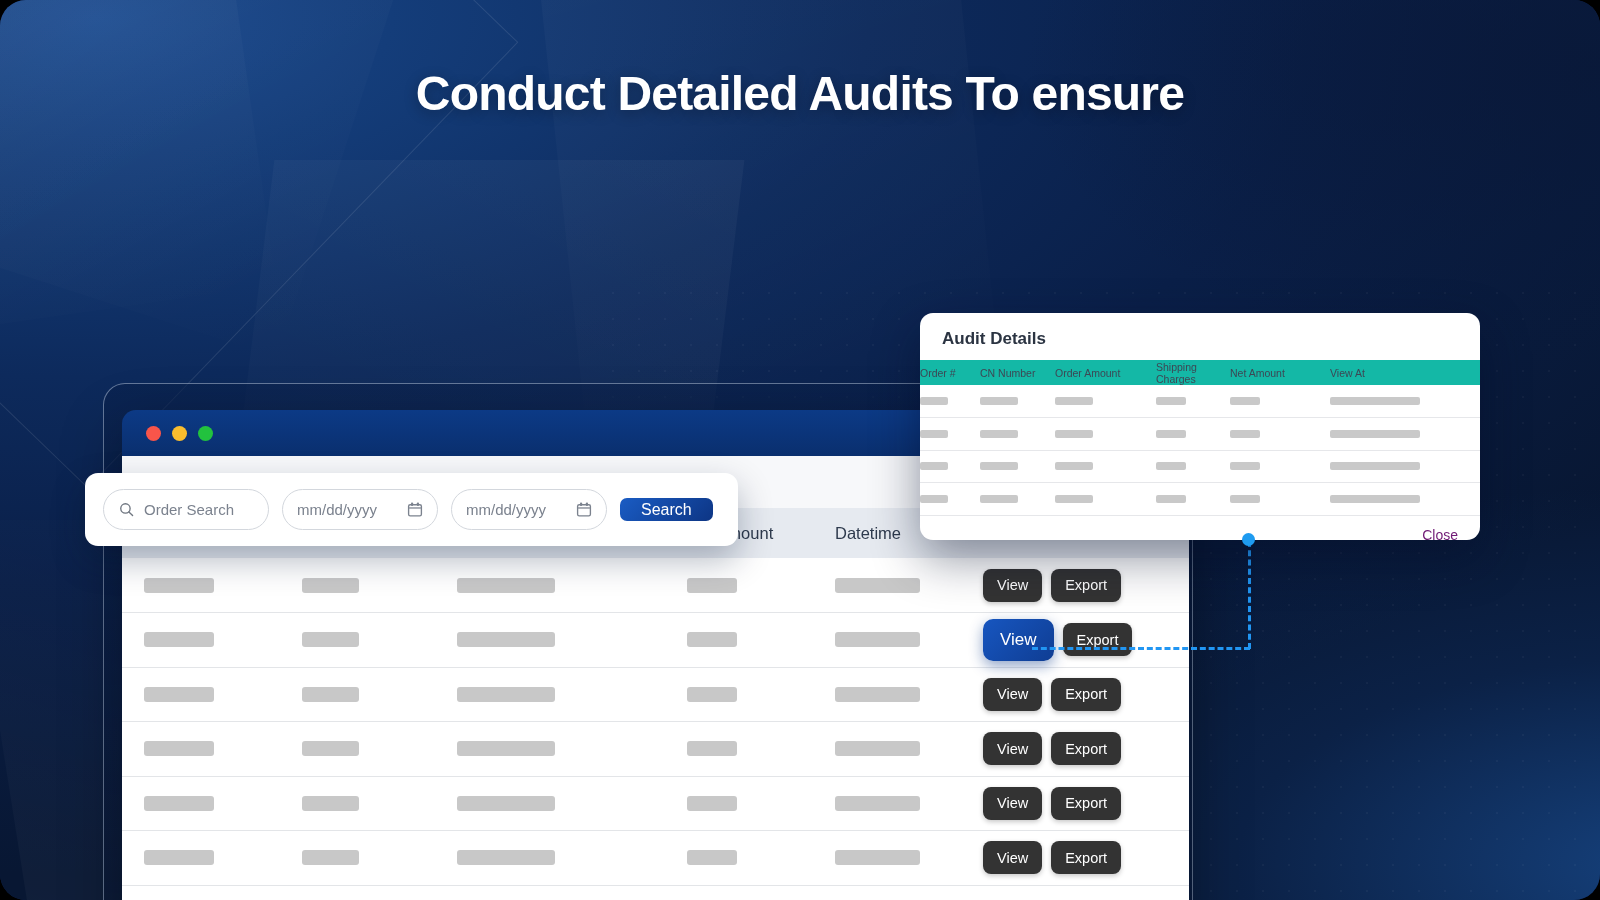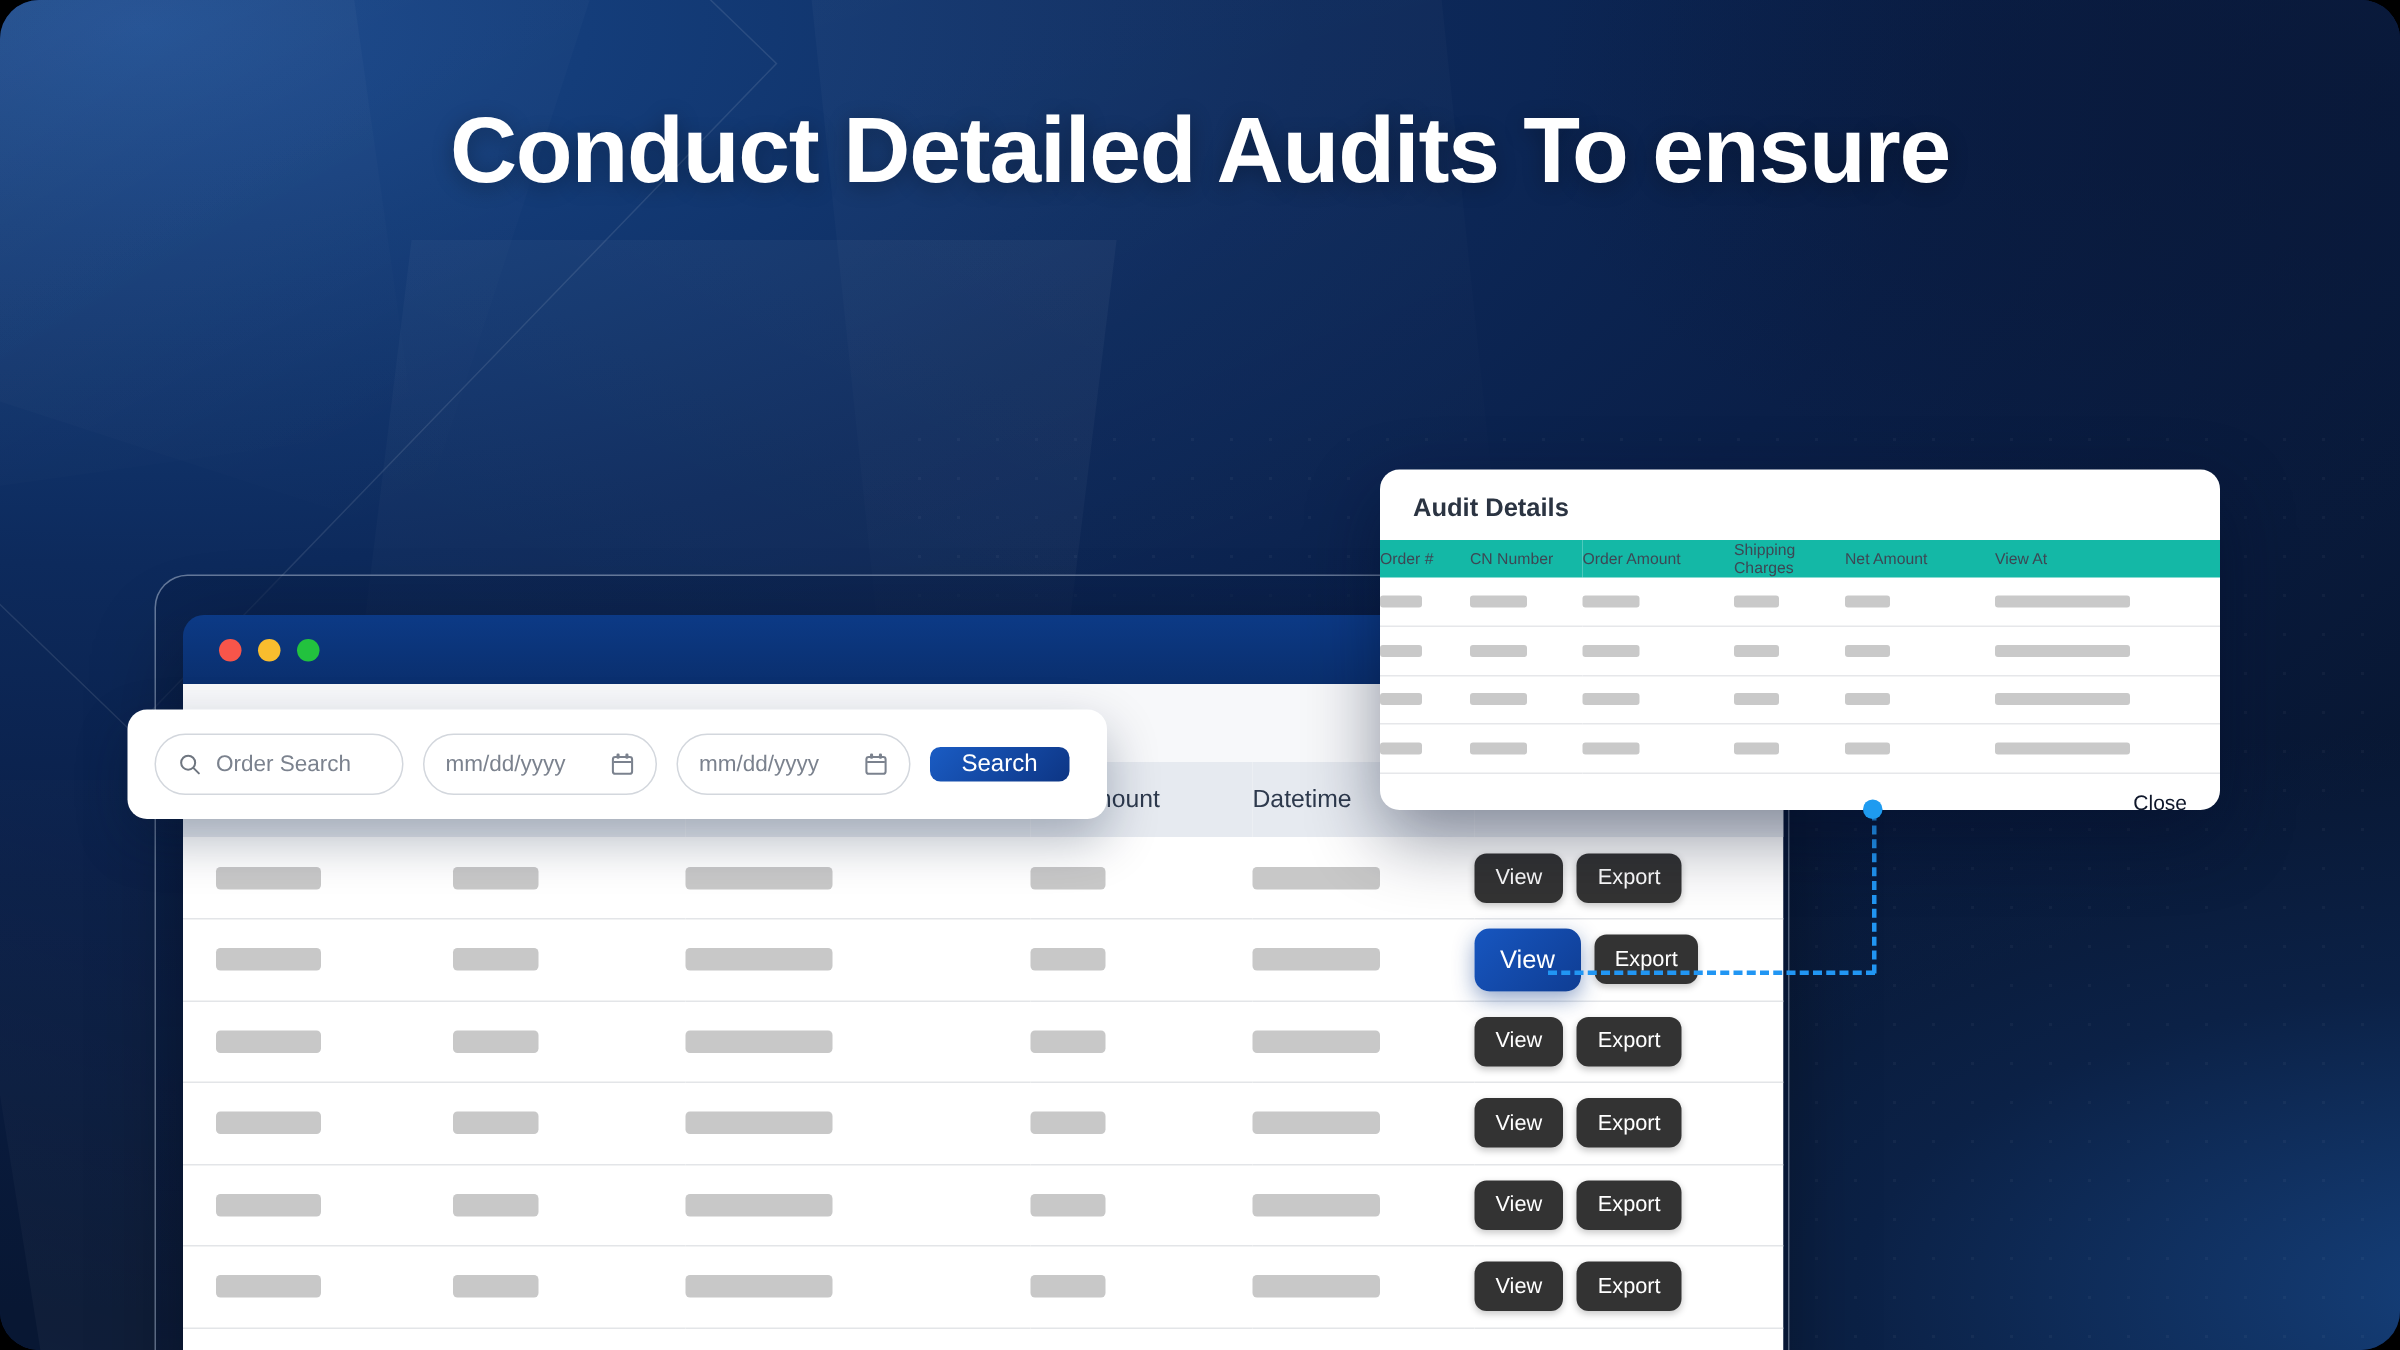--- a/index.html
+++ b/index.html
@@ -57,21 +57,21 @@
     opacity:.65;
   }
 
   
   .headline{
     position:absolute; left:0; right:0; top:68px;
     text-align:center; z-index:6;
   }
   .headline .l1{
     display:block;
-    font-size:62px; font-weight:bold; color:#ffffff;
+    font-size:48px; font-weight:bold; color:#ffffff;
     letter-spacing:-0.8px; line-height:1.08;
     text-shadow:0 3px 14px rgba(0,0,0,.30);
   }
   .headline .l2{
     display:block;
     font-size:80px; font-weight:bold; color:#1e90e8;
     letter-spacing:-1.6px; line-height:1.10; margin-top:8px;
     text-shadow:0 3px 16px rgba(0,0,0,.25);
   }
 
@@ -212,21 +212,21 @@
   .mc4{ width:100px; }
   .mc5{ width:auto; }
   .mskel{ display:block; height:8px; border-radius:2px; background:#c9c9c9; }
   .mw0{ width:28px; } .mw1{ width:38px; } .mw2{ width:38px; }
   .mw3{ width:30px; } .mw4{ width:30px; } .mw5{ width:90px; }
   .modal-foot{
     height:38px; display:flex; align-items:center; justify-content:flex-end;
     padding-right:22px;
   }
   .close-link{
-    font-size:14px; color:#0f172a; cursor:pointer; background:none; border:none;
+    font-size:14px; color:#701a75; cursor:pointer; background:none; border:none;
     font-family:"Liberation Sans", sans-serif;
   }
 
   
   .conn-h{
     position:absolute; left:1032px; top:647px; width:218px; height:0;
     border-top:3px dashed #2196f3; z-index:8;
   }
   .conn-v{
     position:absolute; left:1248px; top:541px; width:0; height:108px;

